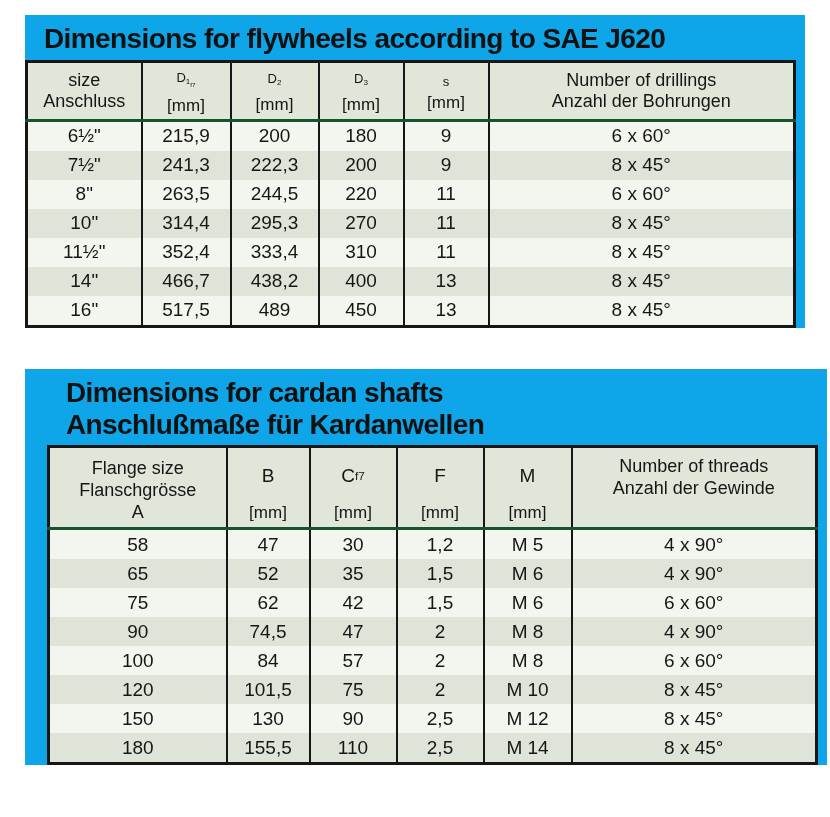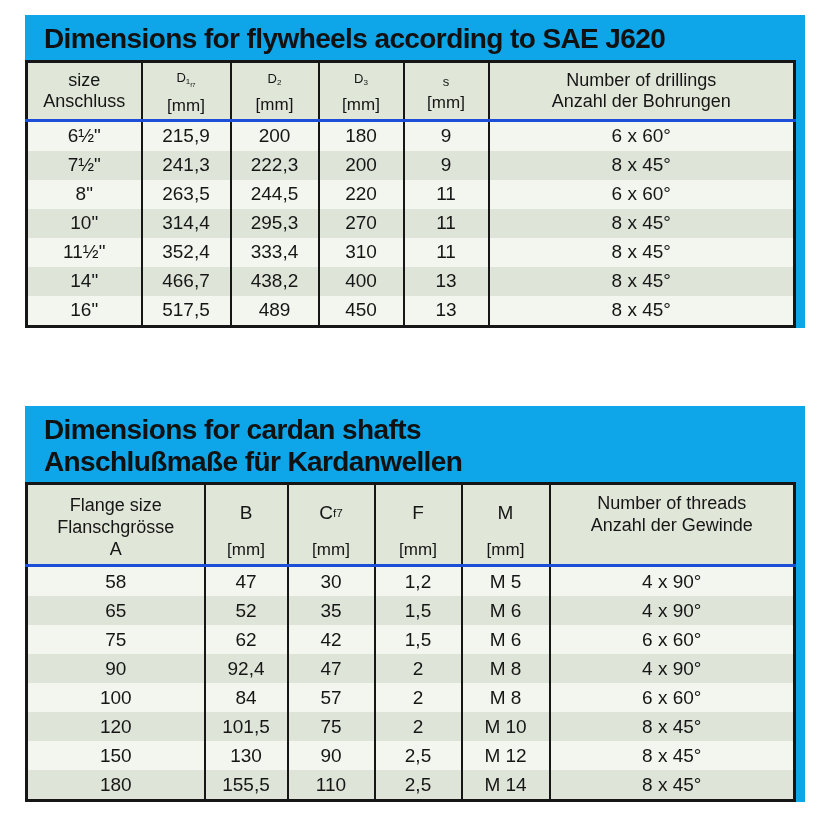--- a/index.html
+++ b/index.html
@@ -12,37 +12,37 @@
     color: #161616;
     position: relative;
   }
   .section {
     position: absolute;
     left: 25px;
     width: 780px;
     background: #0ea5e9;
   }
   #flywheel-section { top: 15px; }
-  #cardan-section  { top: 406px; }
+  #cardan-section  { top: 369px; padding-left: 22px; }
   .section-title {
     padding: 8px 0 5px 19px;
     font-weight: bold;
     font-size: 28px;
     line-height: 1.13;
     letter-spacing: -0.6px;
     color: #111;
   }
   table {
     border-collapse: collapse;
     table-layout: fixed;
     width: 768px;
     border: 3px solid #161616;
     background: #f3f6ee;
   }
-  thead tr { border-bottom: 3px solid #1d4ed8; }
+  thead tr { border-bottom: 3px solid #14532d; }
   th, td {
     border-left: 2px solid #161616;
     text-align: center;
     padding: 0;
     font-weight: normal;
   }
   th:first-child, td:first-child { border-left: none; }
   th { background: #e0e6d8; font-size: 18px; }
   td { font-size: 19px; height: 29px; }
   tbody tr:nth-child(odd)  td { background: #f3f6ee; }
@@ -250,21 +250,21 @@
         <tr>
           <td>75</td>
           <td>62</td>
           <td>42</td>
           <td>1,5</td>
           <td>M 6</td>
           <td>6 x 60°</td>
         </tr>
         <tr>
           <td>90</td>
-          <td>92,4</td>
+          <td>74,5</td>
           <td>47</td>
           <td>2</td>
           <td>M 8</td>
           <td>4 x 90°</td>
         </tr>
         <tr>
           <td>100</td>
           <td>84</td>
           <td>57</td>
           <td>2</td>

